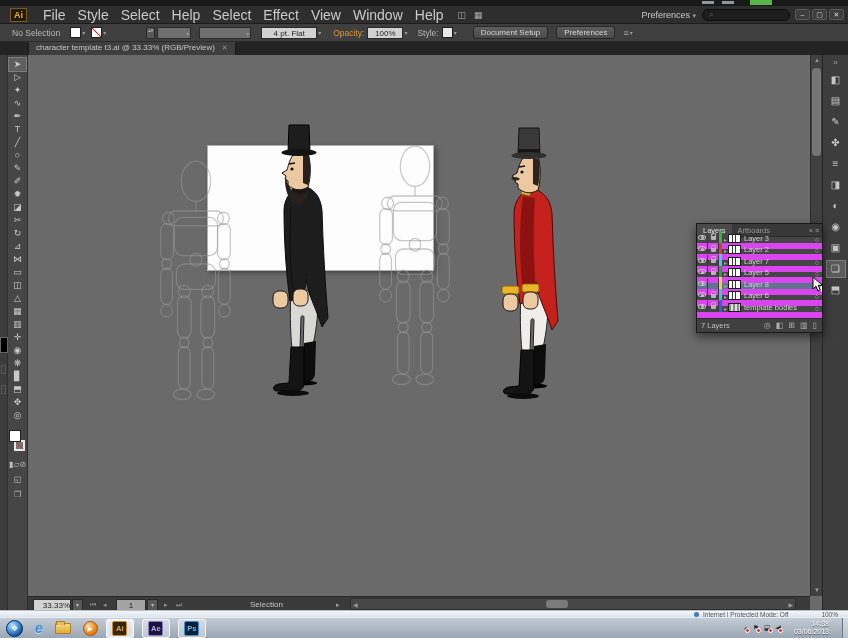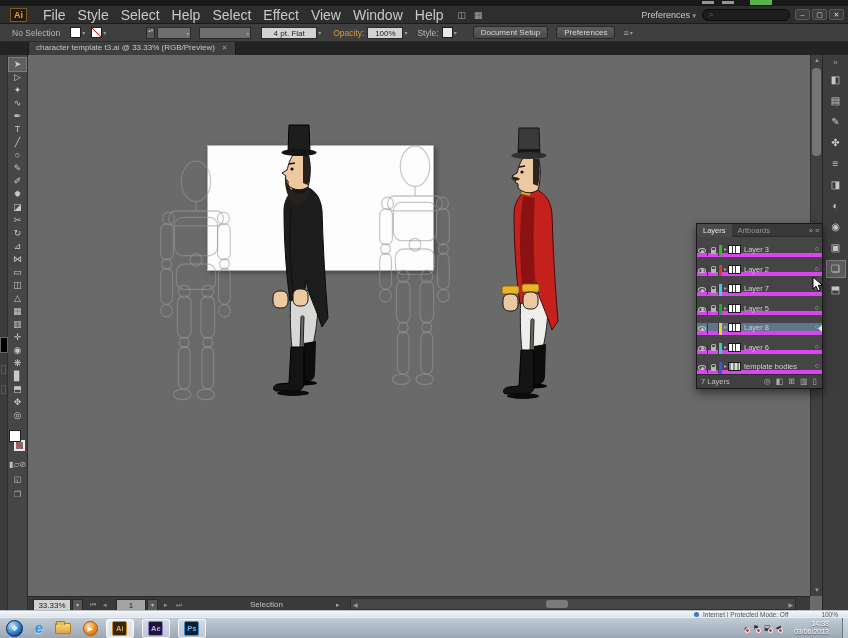--- a/index.html
+++ b/index.html
@@ -69,42 +69,42 @@
   .dicon{width:18px;height:16px;color:#c6c6c6;font-size:10px;line-height:16px;text-align:center;}
   .dicon.active{background:#5b5b5b;outline:1px solid #7d7d7d;}
 
   
   #layers-panel{left:696px;top:223px;width:127px;background:#454545;border:1px solid #191919;box-shadow:0 4px 9px rgba(0,0,0,.5);}
   #lp-header{height:13px;background:#383838;border-bottom:1px solid #2a2a2a;display:flex;align-items:center;}
   .lp-tab{font-size:7.5px;padding:0 6px;line-height:13px;}
   .lp-tab.on{background:#4a4a4a;color:#e2e2e2;}
   .lp-tab.off{color:#979797;}
   #lp-header-icons{margin-left:auto;color:#a5a5a5;font-size:7px;padding-right:3px;}
-  .lrow{height:11.5px;display:flex;align-items:flex-start;border-bottom:4px solid #d946ef;background:#454545;position:relative;margin-top:8px;}
+  .lrow{height:11.5px;display:flex;align-items:flex-end;border-bottom:6px solid #d946ef;background:#454545;position:relative;}
   .lrow.selected{background:#60758d;}
   .cell{width:11px;height:11px;display:flex;align-items:center;justify-content:center;border-right:1px solid #3a3a3a;}
   .eye{width:8px;height:5px;border:1px solid #c2c2c2;border-radius:50%;position:relative;}
   .eye::after{content:"";position:absolute;left:2px;top:0.5px;width:3px;height:3px;border-radius:50%;background:#c2c2c2;}
   .lock{width:5px;height:4px;background:#b5b5b5;position:relative;border-radius:1px;margin-top:2px;}
   .lock::before{content:"";position:absolute;left:0.5px;top:-3px;width:3px;height:3px;border:1px solid #b5b5b5;border-bottom:none;border-radius:2px 2px 0 0;}
   .lrow:not(.locked) .lock{visibility:hidden;}
   .colorbar{width:3px;height:11.5px;}
   .tri{color:#a5a5a5;font-size:6px;margin:0 1px 0 2px;}
   .thumb{width:13px;height:9px;border:1px solid #1a1a1a;background:linear-gradient(90deg,#fff 0 25%,#3a3a3a 25% 38%,#fff 38% 55%,#3a3a3a 55% 68%,#fff 68% 100%);}
   .lrow.template .thumb{background:repeating-linear-gradient(90deg,#8a8a8a 0 2px,#ddd 2px 4px);}
   .lname{color:#d0d0d0;font-size:7.5px;margin-left:3px;white-space:nowrap;overflow:hidden;flex:1;}
   .target{color:#b5b5b5;font-size:7px;margin-right:3px;}
   .sel-nub{position:absolute;right:0;top:2px;width:4px;height:7px;background:#e8e8e8;clip-path:polygon(100% 0,100% 100%,0 50%);}
   #lp-footer{height:14px;background:#404040;border-top:1px solid #2c2c2c;display:flex;align-items:center;}
   #lp-count{color:#bdbdbd;font-size:7.5px;margin-left:4px;flex:1;}
   .fic{color:#aeaeae;font-size:8px;margin-right:5px;}
 
   
   #status-bar{left:28px;top:596px;width:782px;height:14px;background:#3a3a3a;border-top:1px solid #262626;}
-  #zoom-field{position:absolute;left:5px;top:2px;width:38px;}
+  #zoom-field{position:absolute;left:5px;top:2px;width:38px;text-align:right;}
   .sb-caretbox{position:absolute;top:2px;width:11px;height:12px;background:#585858;border:1px solid #2a2a2a;color:#bbb;font-size:6px;text-align:center;line-height:11px;}
   .navg{position:absolute;top:2px;color:#8f8f8f;font-size:7px;line-height:12px;}
   #ab-field{position:absolute;left:88px;top:2px;width:30px;background:#a3a3a3;}
   #sb-mode{position:absolute;left:222px;top:2px;color:#c3c3c3;font-size:8px;line-height:12px;}
   #sb-flyout{position:absolute;left:308px;top:2px;color:#9f9f9f;font-size:7px;line-height:12px;}
   #hscroll{position:absolute;left:322px;top:1px;width:446px;height:12px;background:#474747;border:1px solid #2e2e2e;}
   #hthumb{position:absolute;left:195px;top:1px;width:22px;height:8px;background:#7b7b7b;border-radius:3px;}
   .hs-arrow{position:absolute;top:2px;color:#9a9a9a;font-size:6px;}
 
   

